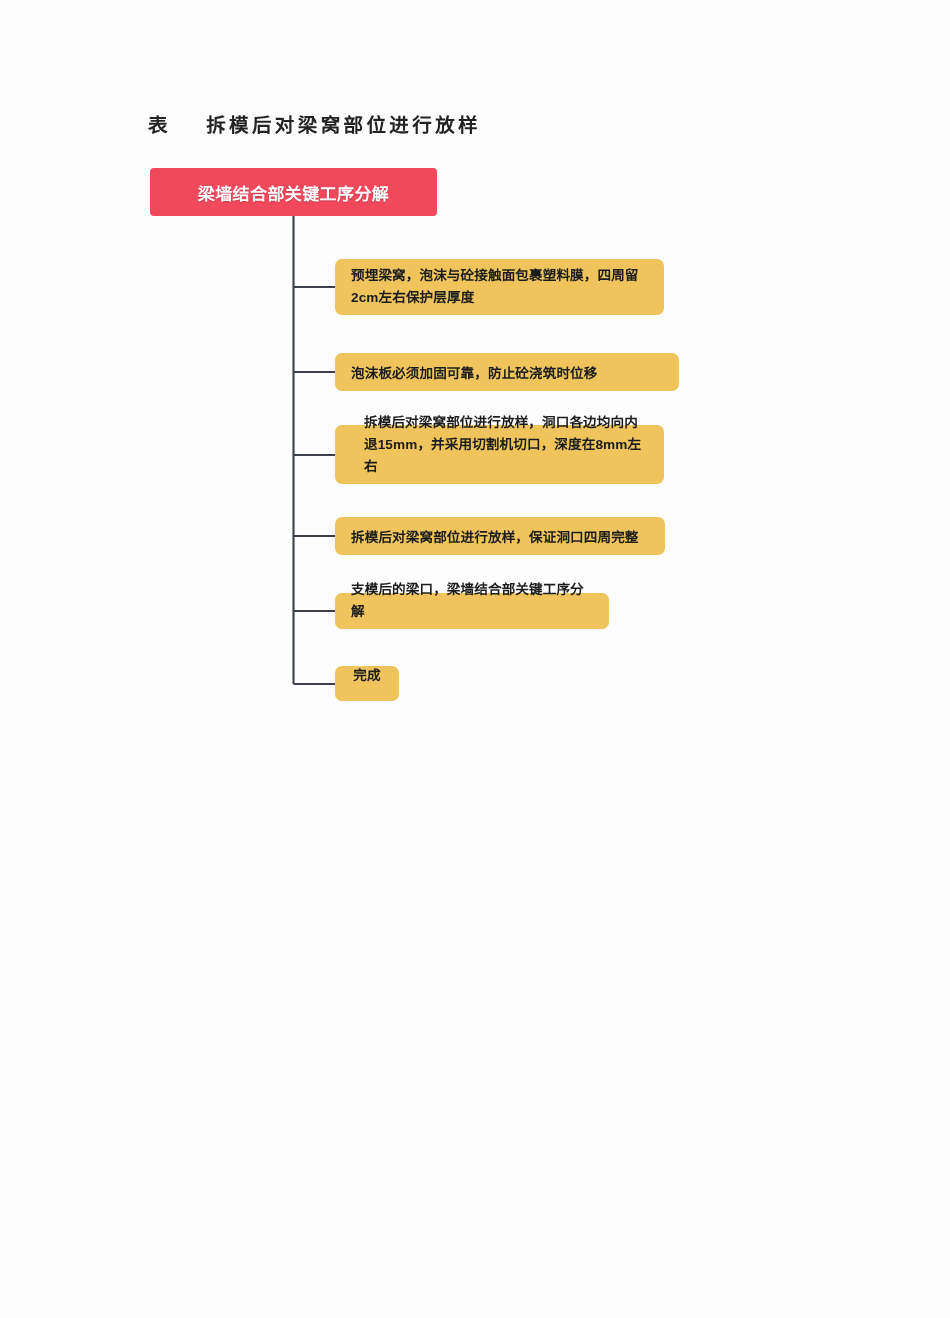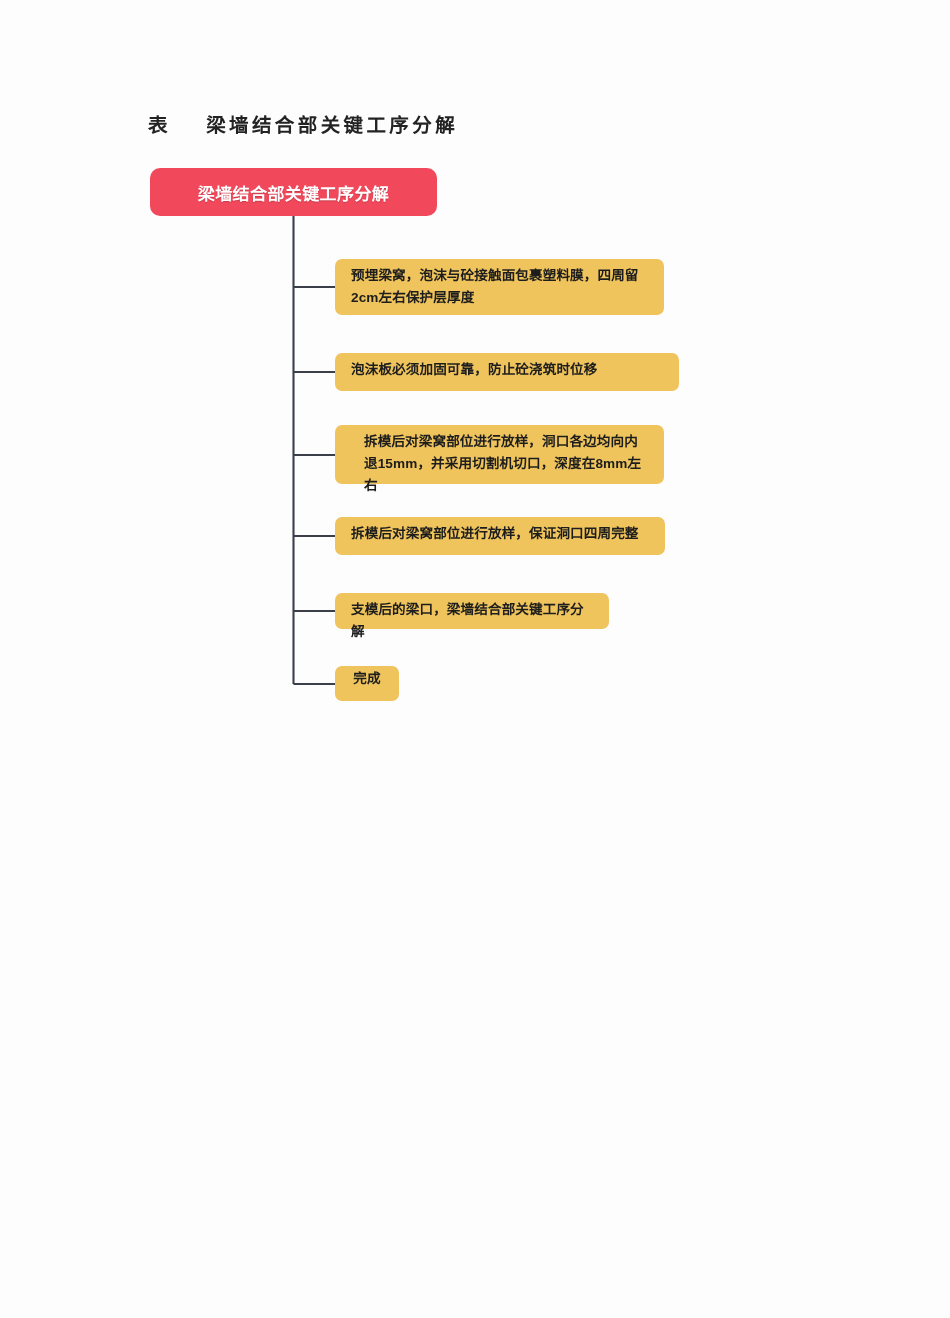--- a/index.html
+++ b/index.html
@@ -59,21 +59,21 @@
   }
 
   
   .node-root {
     position: absolute;
     left: 150px;
     top: 168px;
     width: 287px;
     height: 48px;
     background: #f2485b;
-    border-radius: 10px;
+    border-radius: 4px;
     box-sizing: border-box;
     display: flex;
     align-items: center;
     justify-content: center;
   }
   .node-root .node-text {
     color: #ffffff;
     font-size: 17px;
     font-weight: 700;
     letter-spacing: 0.4px;
@@ -81,52 +81,52 @@
     white-space: nowrap;
   }
 
   
   .node-step {
     position: absolute;
     background: #efc45c;
     border-radius: 7px;
     box-sizing: border-box;
     display: flex;
-    align-items: flex-start;
+    align-items: flex-end;
     padding: 6px 14px 6px 16px;
   }
   .node-step .node-text {
     color: #1d1d1d;
     font-size: 13.6px;
     font-weight: 700;
     line-height: 22px;
     letter-spacing: 0.1px;
     text-align: left;
   }
 
   .step-1 { left: 335px; top: 259px; width: 329px; height: 56px; }
   .step-2 { left: 335px; top: 353px; width: 344px; height: 38px; }
   .step-3 { left: 335px; top: 425px; width: 329px; height: 59px; padding-left: 29px; }
   .step-4 { left: 335px; top: 517px; width: 330px; height: 38px; }
   .step-5 { left: 335px; top: 593px; width: 274px; height: 36px; }
-  .step-6 { left: 335px; top: 666px; width: 64px;  height: 35px; justify-content: center; padding: 2px 8px; }
+  .step-6 { left: 335px; top: 666px; width: 64px;  height: 35px; justify-content: center; padding: 14px 8px; }
 
   .line {
     stroke: #3a3f4a;
     stroke-width: 2.1;
     fill: none;
     stroke-linecap: butt;
   }
 </style>
 </head>
 <body>
 
 <div id="page">
 
-  <div id="doc-title">表    梁墙结合部关键工序分解</div>
+  <div id="doc-title">表    拆模后对梁窝部位进行放样</div>
 
   <div id="flowchart">
 
     <svg id="connectors" viewBox="0 0 950 760" width="950" height="760">
 
       <path class="line" d="M 293.5 216 L 293.5 684"></path>
 
       <path class="line" d="M 293.5 287 L 336 287"></path>
       <path class="line" d="M 293.5 372 L 336 372"></path>
       <path class="line" d="M 293.5 455 L 336 455"></path>

